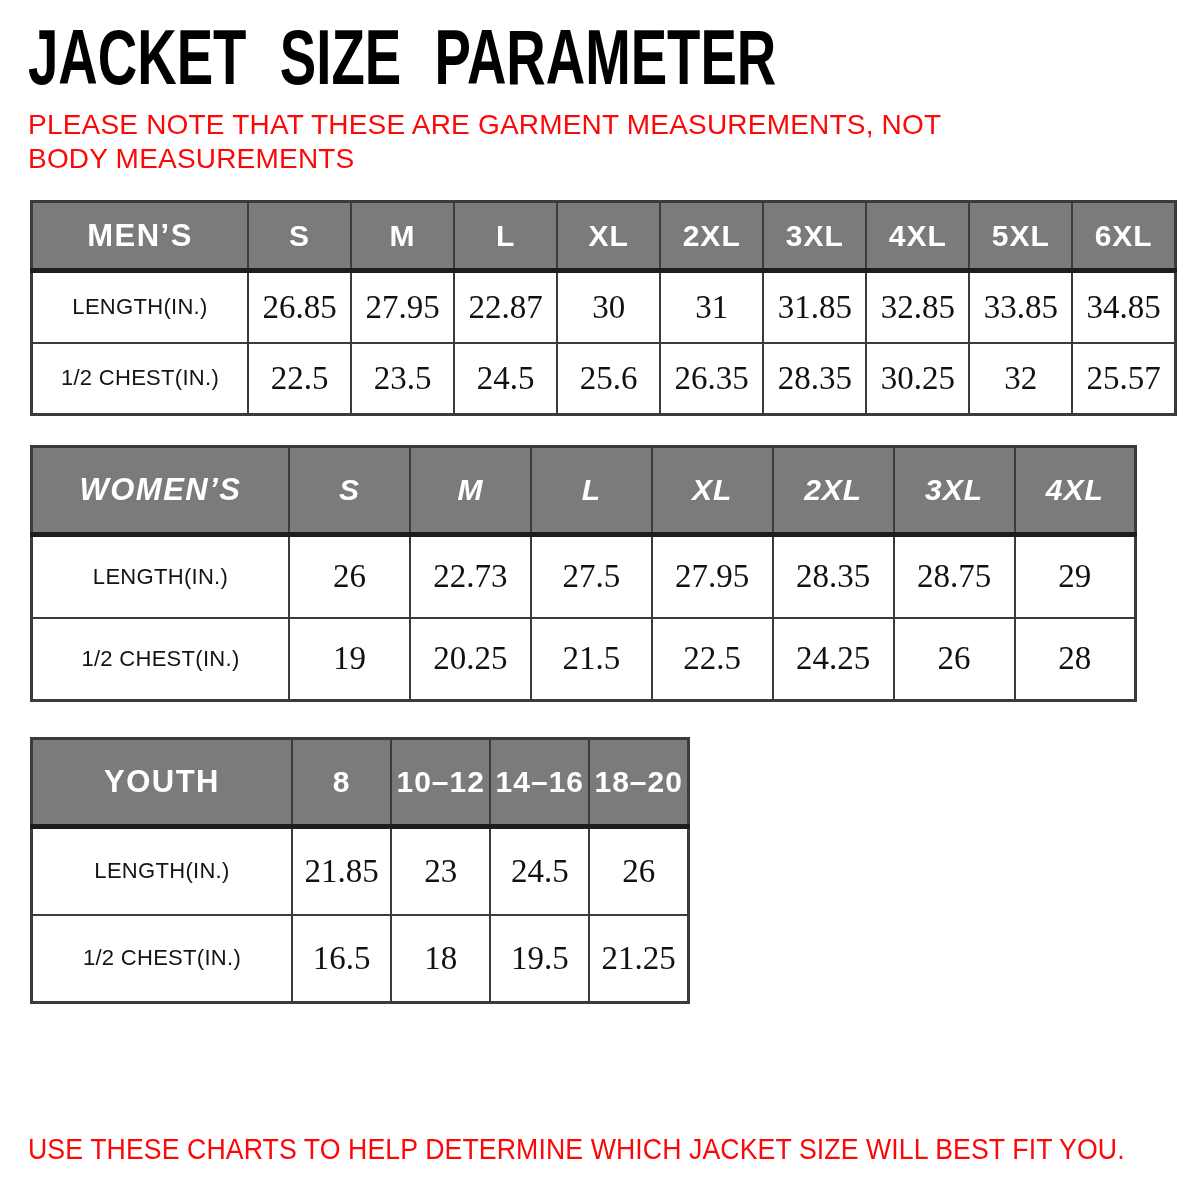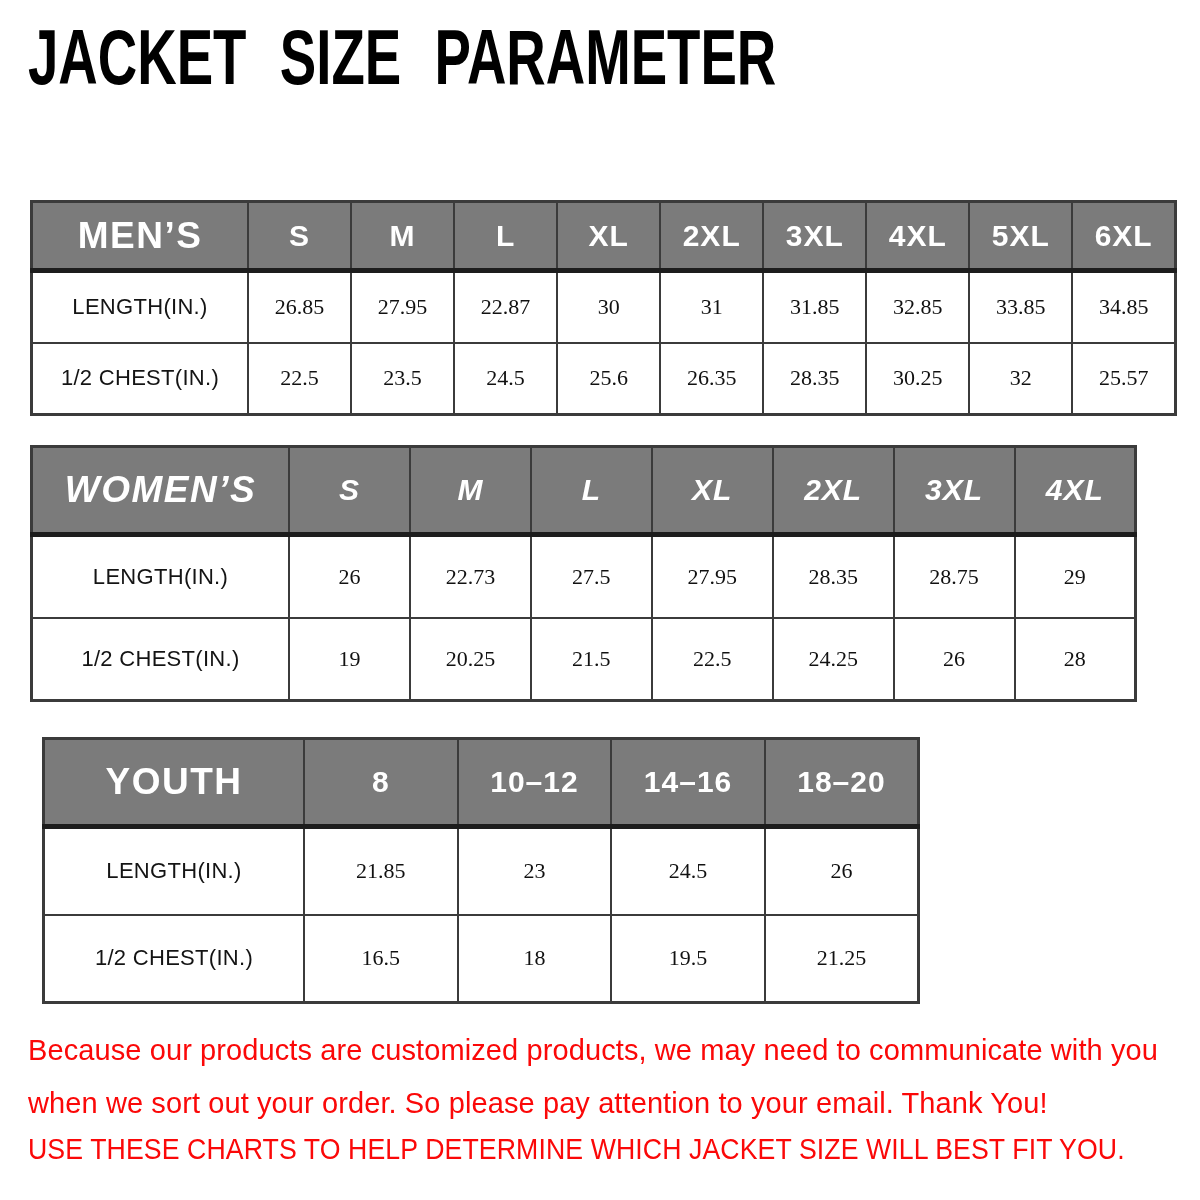--- a/index.html
+++ b/index.html
@@ -29,37 +29,37 @@
     background:#ffffff; border:3px solid #3b3b3b;
   }
   .tbl th, .tbl td {
     border:2px solid #3b3b3b; text-align:center; vertical-align:middle;
     padding:0; overflow:hidden;
   }
   .tbl thead th {
     background:#7b7b7b; color:#ffffff; font-weight:700; font-size:30px;
     letter-spacing:1px; border-bottom:5px solid #1d1d1d;
   }
-  .tbl thead th.corner { font-size:37px; letter-spacing:1.5px; }
+  .tbl thead th.corner { font-size:31px; letter-spacing:1.5px; }
   .tbl td.row-label { font-size:22px; color:#141414; letter-spacing:0.3px; }
   .tbl td.val {
-    font-family:"Liberation Serif", serif; font-size:22px; color:#111111;
+    font-family:"Liberation Serif", serif; font-size:33px; color:#111111;
   }
 
   .t-mens   { left:30px; top:200px;  width:1147px; }
   .t-mens   thead tr { height:69px; }
   .t-mens   tbody tr { height:72px; }
   .t-mens   .corner  { width:214px; }
 
   .t-womens { left:30px; top:445px;  width:1107px; }
   .t-womens thead tr { height:88px;font-style:italic; }
   .t-womens tbody tr { height:83px; }
   .t-womens .corner  { width:255px; }
 
-  .t-youth  { left:42px; top:737px;  width:878px; }
+  .t-youth  { left:30px; top:737px;  width:660px; }
   .t-youth  thead tr { height:88px; }
   .t-youth  tbody tr { height:88px; }
   .t-youth  .corner  { width:258px; }
 
   
   .footer1 {
     position:absolute; left:28px; top:1024px; width:1165px;
     font-size:29px; line-height:1.84; color:#fb0808; letter-spacing:0.1px;
   }
   .footer2 {
@@ -68,20 +68,21 @@
     transform:scaleX(0.92); transform-origin:left top;
   }
 </style>
 </head>
 <body>
 
 <div class="page">
 
   <div class="title">JACKET SIZE PARAMETER</div>
 
+  <div class="note">PLEASE NOTE THAT THESE ARE GARMENT MEASUREMENTS, NOT BODY MEASUREMENTS</div>
 
   <table class="tbl t-mens">
       <thead>
         <tr>
           <th class="corner">MEN’S</th>
           <th>S</th>
           <th>M</th>
           <th>L</th>
           <th>XL</th>
           <th>2XL</th>
@@ -177,17 +178,16 @@
         <tr>
           <td class="row-label">1/2 CHEST(IN.)</td>
           <td class="val">16.5</td>
           <td class="val">18</td>
           <td class="val">19.5</td>
           <td class="val">21.25</td>
         </tr>
       </tbody>
     </table>
 
-  <div class="footer1">Because our products are customized products, we may need to communicate with you when we sort out your order. So please pay attention to your email. Thank You!</div>
 
   <div class="footer2">USE THESE CHARTS TO HELP DETERMINE WHICH JACKET SIZE WILL BEST FIT YOU.</div>
 
 </div>
 
 </body></html>

